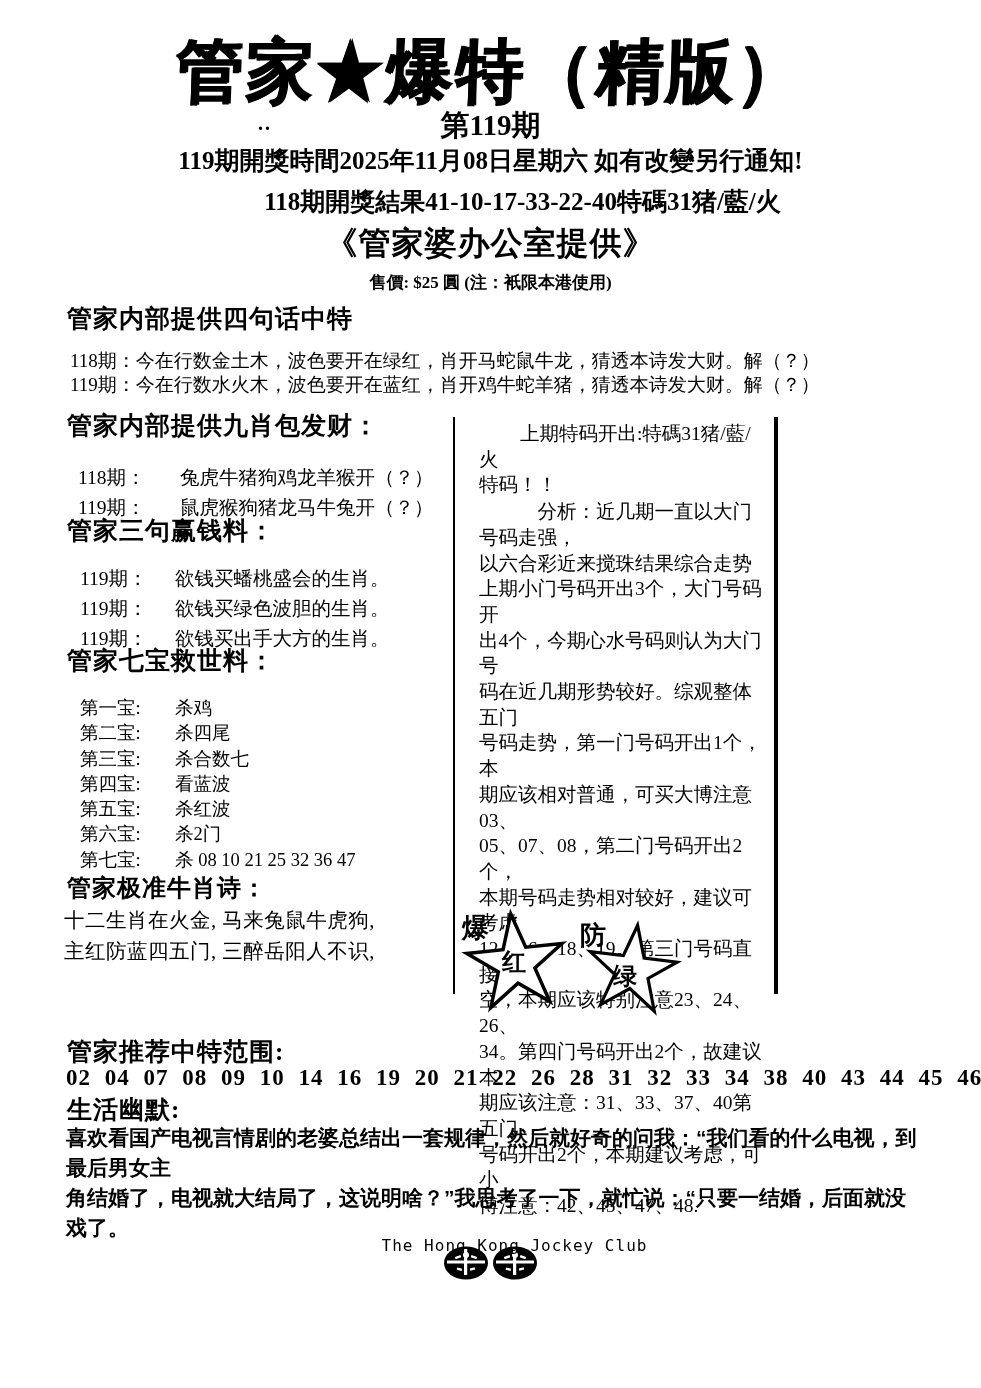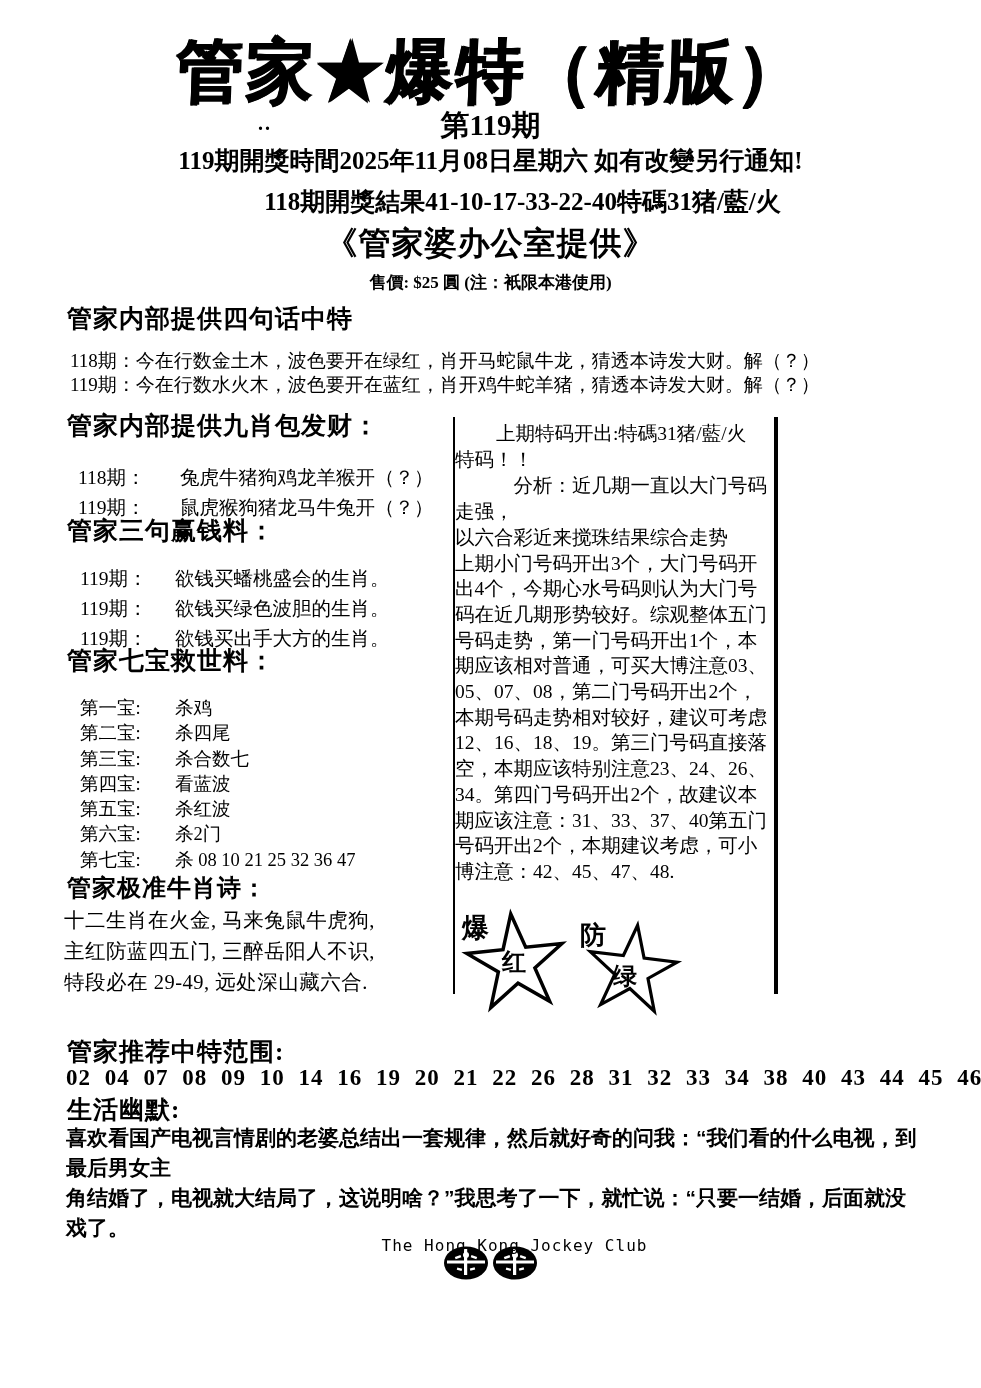--- a/index.html
+++ b/index.html
@@ -35,21 +35,21 @@
   .three-rows .lbl{flex:0 0 95px;}
   .h-seven{left:67px;top:644px;}
   .seven-rows{left:80px;top:684px;font-size:18.5px;line-height:25.3px;}
   .seven-rows .lbl{flex:0 0 95px;}
   .h-poem{left:67px;top:872px;font-size:24px;}
   .poem-lines{left:64px;top:905px;font-size:20.5px;line-height:31px;letter-spacing:0.5px;}
 
   
   .rc-box{left:453px;top:417px;width:325px;height:577px;
           border-left:2px solid #000;border-right:4px solid #000;box-sizing:border-box;
-          padding:4px 6px 0 0;}
+          padding:4px 6px 0 24px;}
   .rc-para{font-size:19.5px;line-height:25.7px;}
   #rc-para1 div:first-child{text-indent:2.1em;}
   #rc-para2{margin-top:1px;}
   #rc-para2 div:first-child{text-indent:3em;}
 
   
   .star-svg{position:absolute;}
   .star-label{position:absolute;font-weight:bold;font-family:"Liberation Sans","DejaVu Sans",sans-serif;}
   .lab-bao{left:462px;top:910px;font-size:27px;}
   .lab-fang{left:580px;top:918px;font-size:26px;}
@@ -144,21 +144,20 @@
     <div class="row">
       <span class="lbl">第七宝:</span>
       <span>杀 08 10 21 25 32 36 47</span>
     </div>
   </div>
 
   <div class="abs sec-head h-poem">管家极准牛肖诗：</div>
   <div class="abs poem-lines">
       <div>十二生肖在火金, 马来兔鼠牛虎狗,</div>
       <div>主红防蓝四五门, 三醉岳阳人不识,</div>
-      <div>特段必在 29-49, 远处深山藏六合.</div>
     </div>
 
   <div class="abs rc-box">
     <div class="rc-para" id="rc-para1">
         <div>上期特码开出:特碼31猪/藍/火</div>
         <div>特码！！</div>
       </div>
     <div class="rc-para" id="rc-para2">
         <div>分析：近几期一直以大门号码走强，</div>
         <div>以六合彩近来搅珠结果综合走势</div>

